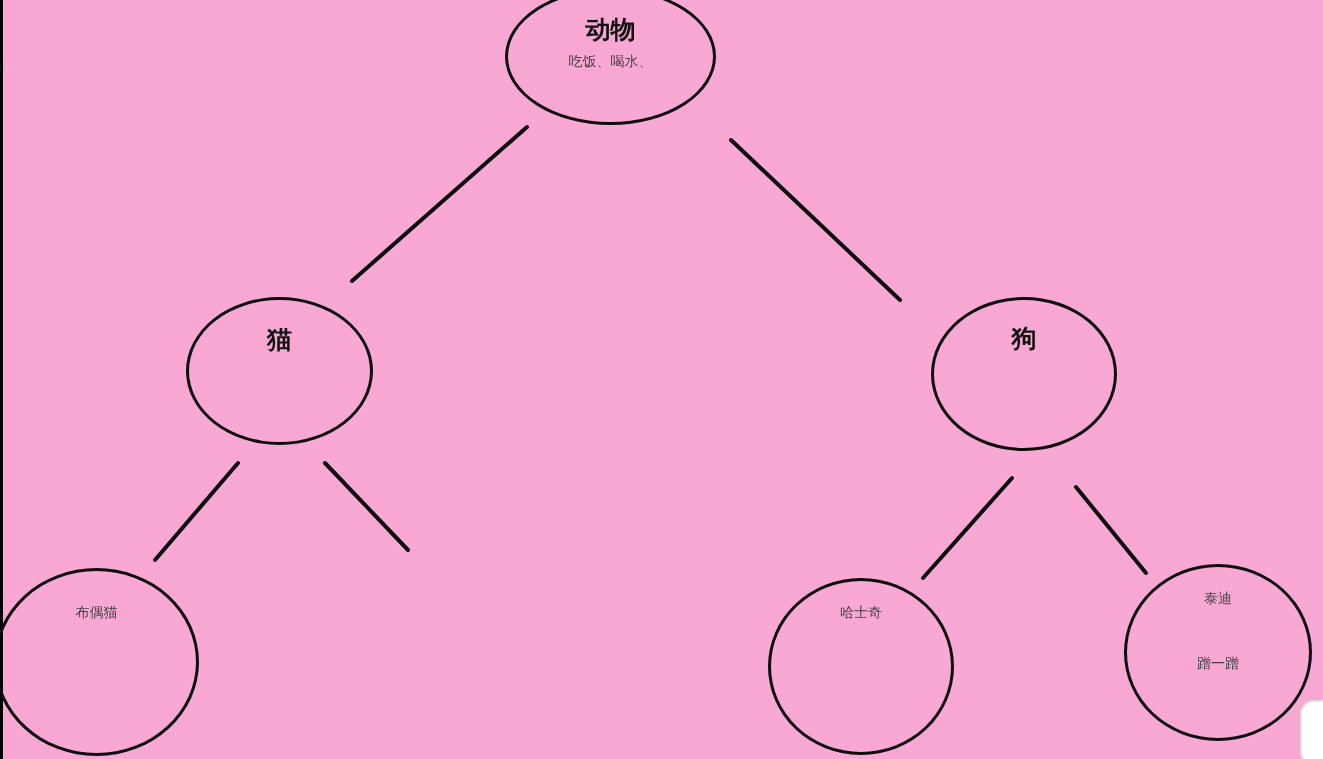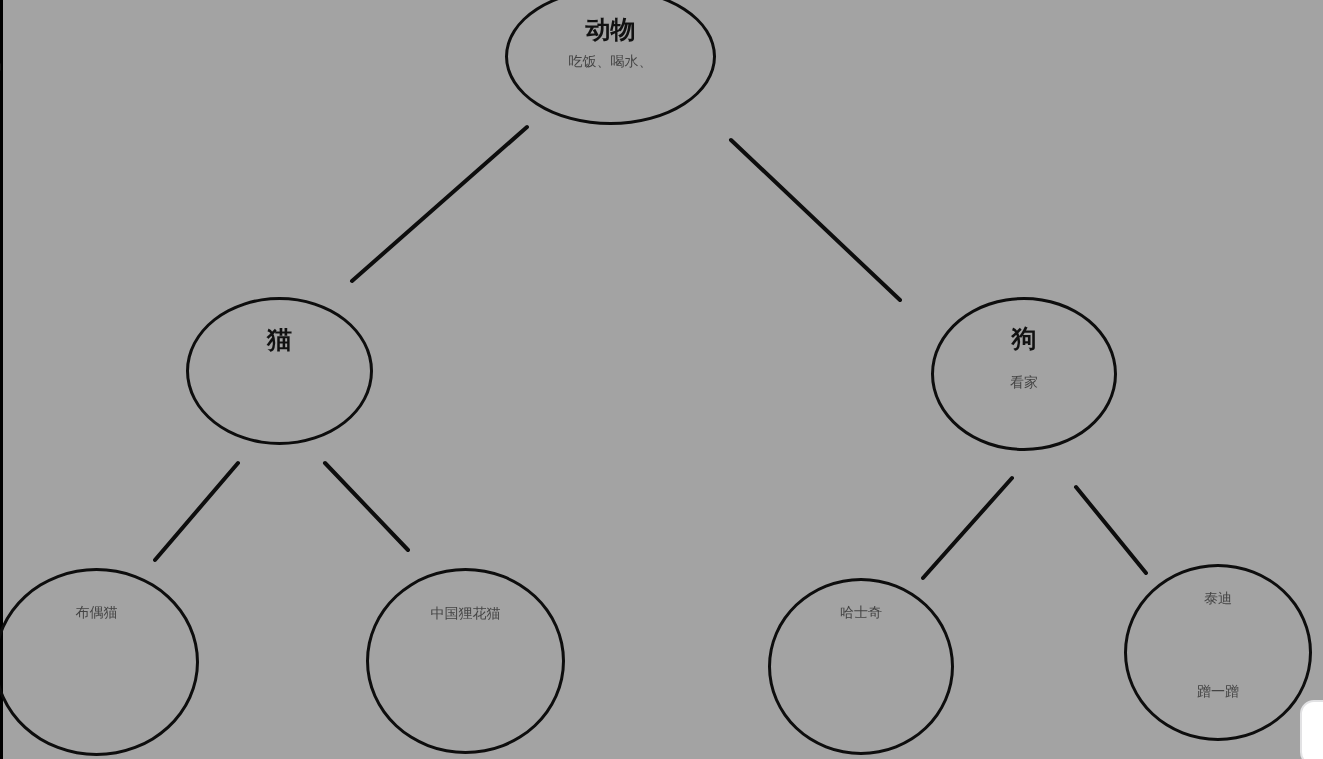--- a/index.html
+++ b/index.html
@@ -8,21 +8,21 @@
     background: #ffffff;
   }
   body {
     font-family: "Liberation Sans", "DejaVu Sans", sans-serif;
     -webkit-font-smoothing: antialiased;
   }
   #canvas {
     position: relative;
     width: 1323px;
     height: 759px;
-    background: #a3a3a3;
+    background: #f9a8d4;
     overflow: hidden;
   }
 
   
   .left-edge-rule {
     position: absolute;
     left: 0;
     top: 0;
     width: 3px;
     height: 759px;
@@ -126,21 +126,21 @@
   #node-husky .sub-a { top: 23px; }
   #node-husky .sub-b { top: 88px; }
 
   #node-teddy {
     left: 1124px;
     top: 564px;
     width: 188px;
     height: 177px;
   }
   #node-teddy .sub-a { top: 23px; }
-  #node-teddy .sub-b { top: 88px; margin-top: 28px; }
+  #node-teddy .sub-b { top: 88px; }
 
   
   #edges {
     position: absolute;
     left: 0;
     top: 0;
     width: 1323px;
     height: 759px;
     pointer-events: none;
   }
@@ -182,30 +182,26 @@
     <div class="node-text node-title">动物</div>
     <div class="node-text node-sub">吃饭、喝水、</div>
   </div>
 
   <div class="node" id="node-cat">
     <div class="node-text node-title">猫</div>
   </div>
 
   <div class="node" id="node-dog">
     <div class="node-text node-title">狗</div>
-    <div class="node-text node-sub">看家</div>
   </div>
 
   <div class="node" id="node-ragdoll">
     <div class="node-text node-sub">布偶猫</div>
   </div>
 
-  <div class="node" id="node-lihua">
-    <div class="node-text node-sub">中国狸花猫</div>
-  </div>
 
   <div class="node" id="node-husky">
     <div class="node-text node-sub sub-a">哈士奇</div>
   </div>
 
   <div class="node" id="node-teddy">
     <div class="node-text node-sub sub-a">泰迪</div>
     <div class="node-text node-sub sub-b">蹭一蹭</div>
   </div>
 

